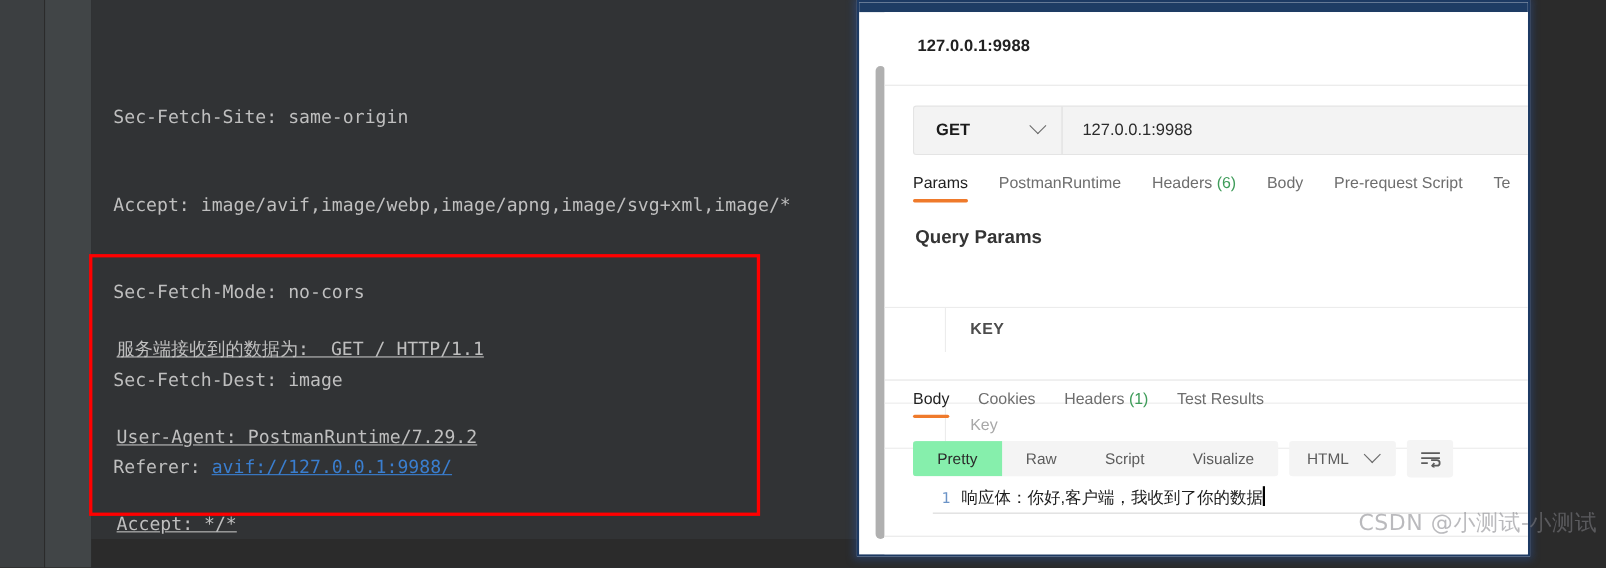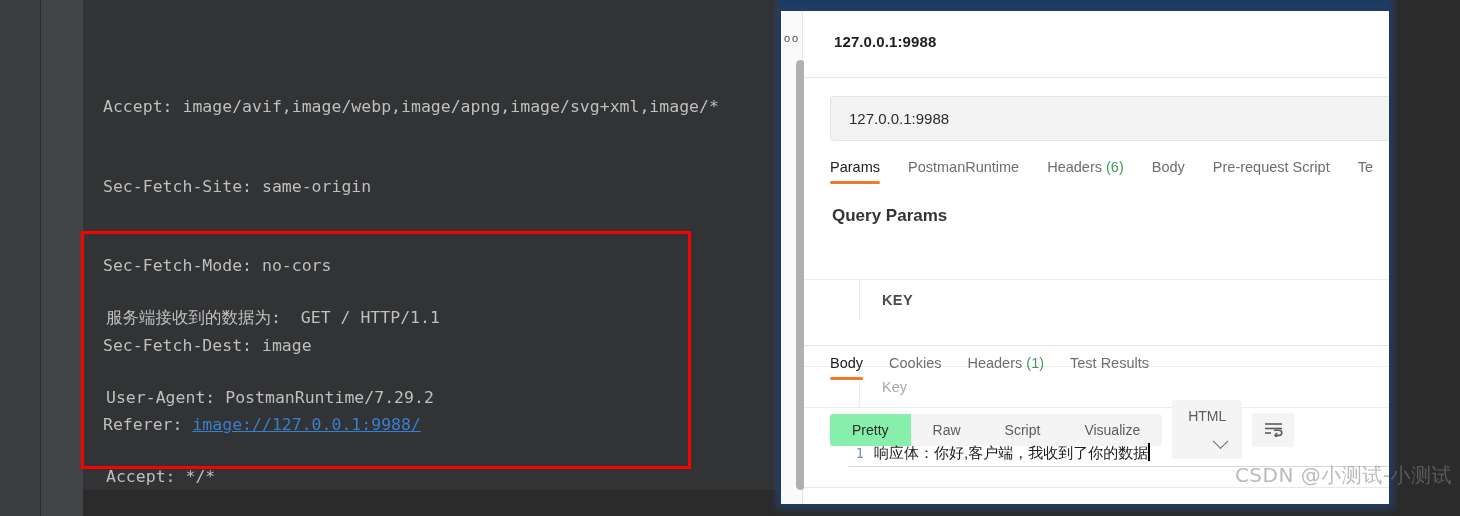--- a/index.html
+++ b/index.html
@@ -67,21 +67,21 @@
     background: transparent;
   }
   .red-box-lines {
     position: absolute; left: 22px; top: 18px;
     font-family: "DejaVu Sans Mono", "Liberation Mono", monospace;
     font-size: 16.5px;
     line-height: 26.5px;
     color: #bfbfbf;
     white-space: pre;
   }
-  .red-box-lines .ln { display: block; }
+  .red-box-lines .ln { display: block; text-decoration: underline; }
 
   
   .console-bottom {
     position: absolute; left: 83px; top: 490px;
     width: 697px; height: 26px;
     background: #2b2b2b;
   }
 
   
   .pm-window {
@@ -225,24 +225,23 @@
     display: flex; background: #f4f4f4;
     border-radius: 3px; overflow: hidden;
   }
   .seg {
     padding: 8px 22px;
     font-size: 14px; color: #5c5c5c;
     cursor: pointer;
   }
   .seg.active { background: #86efac; color: #2b2b2b; }
   .fmt-select {
-    display: flex; align-items: flex-end; gap: 16px;
+    display: flex; align-items: center; gap: 16px;
     background: #f4f4f4; border-radius: 3px;
     padding: 8px 16px;
-    flex-direction: column;
   }
   .fmt-label { font-size: 14px; color: #5c5c5c; }
   .wrap-btn {
     background: #f4f4f4; border-radius: 3px;
     width: 42px; height: 34px;
     display: flex; align-items: center; justify-content: center;
   }
 
   
   .body-editor {
@@ -291,25 +290,25 @@
 
   <div class="ide-far-left"></div>
   <div class="ide-divider"></div>
   <div class="ide-gutter">
     <div class="gutter-scroll-thumb"></div>
   </div>
 
   <div class="console">
     <div class="console-lines">
       <span class="ln partial"></span>
+      <span class="ln">Sec-Fetch-Site: same-origin</span>
       <span class="ln">Accept: image/avif,image/webp,image/apng,image/svg+xml,image/*</span>
-      <span class="ln">Sec-Fetch-Site: same-origin</span>
       <span class="ln">Sec-Fetch-Mode: no-cors</span>
       <span class="ln">Sec-Fetch-Dest: image</span>
-      <span class="ln"><span>Referer: </span><span class="link">image://127.0.0.1:9988/</span></span>
+      <span class="ln"><span>Referer: </span><span class="link">avif://127.0.0.1:9988/</span></span>
       <span class="ln">Accept-Encoding: gzip, deflate, br</span>
       
     </div>
   </div>
 
   <div class="console-bottom"></div>
 
   <div class="red-box">
     <div class="red-box-lines">
       <span class="ln">服务端接收到的数据为:  GET / HTTP/1.1</span>
@@ -318,31 +317,32 @@
       
       
       
       
     </div>
   </div>
 
   <div class="pm-window">
     <div class="pm-topbar"></div>
 
-    <div class="pm-leftrail">
-      <div class="rail-dots">oo</div>
-    </div>
     <div class="pm-scrollbar"></div>
 
     <div class="pm-body">
 
       <div class="req-title">127.0.0.1:9988</div>
       <div class="hr" style="top:66px;"></div>
 
       <div class="url-bar">
+        <div class="method-box">
+          <span class="method-label">GET</span>
+          <span class="chev"></span>
+        </div>
         <div class="url-value">127.0.0.1:9988</div>
       </div>
 
       <div class="req-tabs">
         <div class="tab active"><span>Params</span></div>
         <div class="tab"><span>PostmanRuntime</span></div>
         <div class="tab"><span>Headers</span> <span class="count">(6)</span></div>
         <div class="tab"><span>Body</span></div>
         <div class="tab"><span>Pre-request Script</span></div>
         <div class="tab"><span>Te</span></div>

